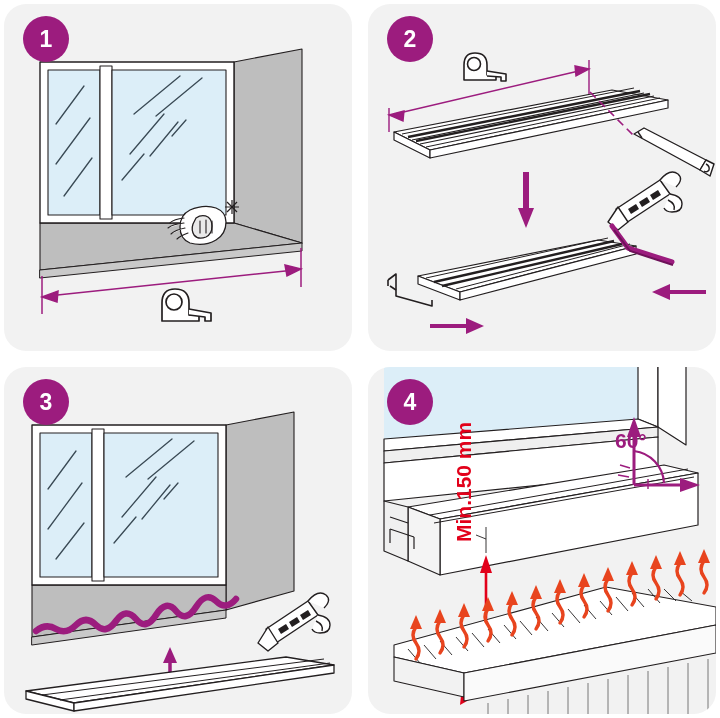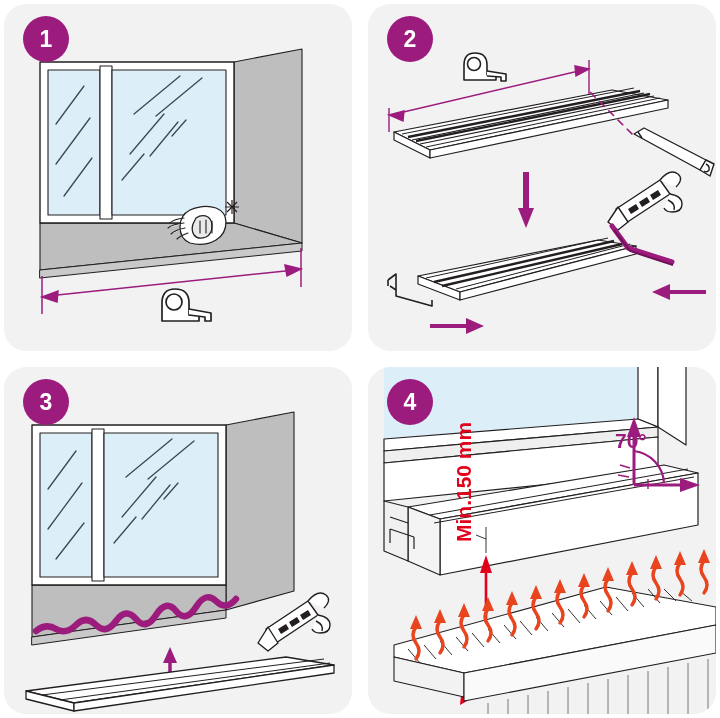--- a/index.html
+++ b/index.html
@@ -414,17 +414,17 @@
           <path d="M312,228 q6,-8 0,-16 q-6,-8 0,-16" fill="none"></path>
           <polygon points="306,198 318,198 312,184" stroke="none"></polygon>
         </g>
         <g>
           <path d="M336,226 q6,-8 0,-16 q-6,-8 0,-16" fill="none"></path>
           <polygon points="330,196 342,196 336,182" stroke="none"></polygon>
         </g>
       </g>
     </svg>
     <div class="badge">4</div>
-    <div class="lbl" id="deg-90-label">70°</div>
+    <div class="lbl" id="deg-90-label">60°</div>
     <div class="lbl" id="min-150-label">Min.150 mm</div>
   </div>
 
 </div>
 
 </body></html>

